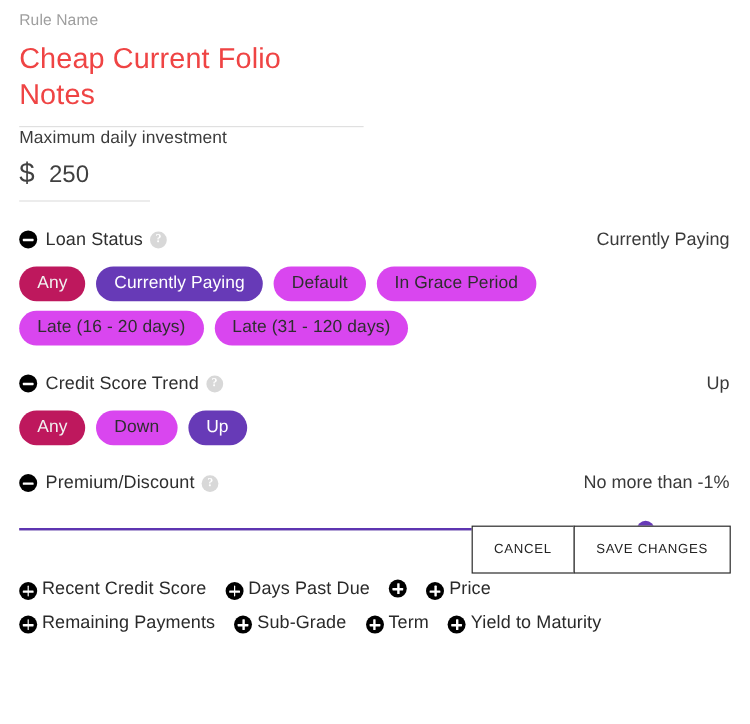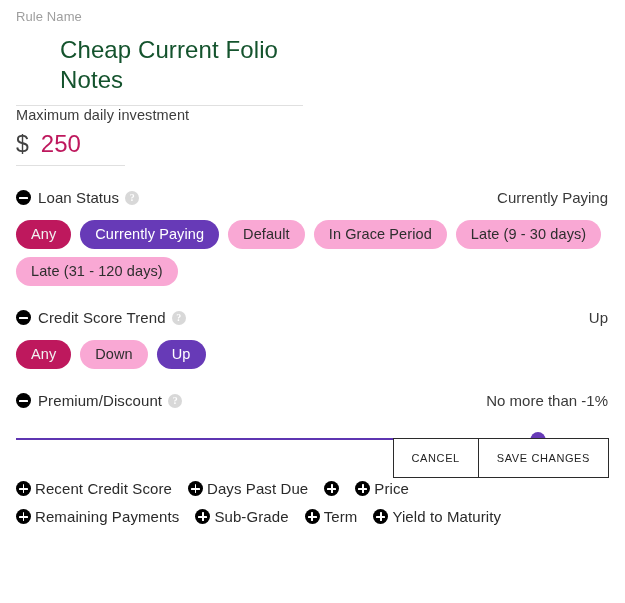--- a/index.html
+++ b/index.html
@@ -34,24 +34,23 @@
   }
   .rule-name-row {
     margin-top: 10px;
     border-bottom: 1px solid #e0e0e0;
     width: 287px;
     padding-bottom: 10px;
   }
   .rule-name-value {
     font-size: 24px;
     line-height: 30px;
-    color: #14532d;
+    color: #ef4444;
     font-weight: 400;
     letter-spacing: .1px;
-    margin-left: 44px;
   }
 
   
   .section-label {
     font-size: 14.5px;
     color: #3c3c3c;
     line-height: 18px;
     letter-spacing: .1px;
   }
   .amount-row {
@@ -62,23 +61,23 @@
     margin-top: 6px;
     padding-bottom: 7px;
   }
   .currency-symbol {
     font-size: 23px;
     line-height: 28px;
     color: #424242;
     margin-right: 12px;
   }
   .amount-value {
-    font-size: 24px;
+    font-size: 20px;
     line-height: 28px;
-    color: #be185d;
+    color: #404040;
   }
 
   
   .filter-header {
     display: flex;
     align-items: flex-end;
     margin-top: 22px;
   }
   .filter-header .hdr-left {
     display: flex;
@@ -152,21 +151,21 @@
     flex-wrap: wrap;
     gap: 8px 9px;
     margin-top: 13px;
   }
   .chip {
     height: 29px;
     line-height: 29px;
     border-radius: 15px;
     padding: 0 15px;
     font-size: 14.5px;
-    background: #f9a8d4;
+    background: #d946ef;
     color: #2e2e2e;
     white-space: nowrap;
     letter-spacing: .1px;
     box-sizing: border-box;
   }
   .chip.any {
     background: #be185d;
     color: #f1f1f1;
   }
   .chip.selected {
@@ -213,21 +212,21 @@
   }
   .add-row {
     display: flex;
     flex-wrap: wrap;
     align-items: center;
     gap: 0 16px;
     margin-bottom: 9px;
   }
   .add-item {
     display: flex;
-    align-items: center;
+    align-items: flex-end;
   }
   .add-item .label {
     font-size: 15px;
     color: #2a2a2a;
     line-height: 19px;
     margin-left: 4px;
     white-space: nowrap;
     letter-spacing: .1px;
   }
 
@@ -277,21 +276,21 @@
       <span class="filter-title">Loan Status</span>
       <span class="help-icon">?</span>
     </div>
     <div class="filter-value">Currently Paying</div>
   </div>
   <div class="chip-group">
     <span class="chip any">Any</span>
     <span class="chip selected">Currently Paying</span>
     <span class="chip">Default</span>
     <span class="chip">In Grace Period</span>
-    <span class="chip">Late (9 - 30 days)</span>
+    <span class="chip">Late (16 - 20 days)</span>
     <span class="chip">Late (31 - 120 days)</span>
   </div>
 
   <div class="filter-header">
     <div class="hdr-left">
       <span class="icon-circle"></span>
       <span class="filter-title">Credit Score Trend</span>
       <span class="help-icon">?</span>
     </div>
     <div class="filter-value">Up</div>

